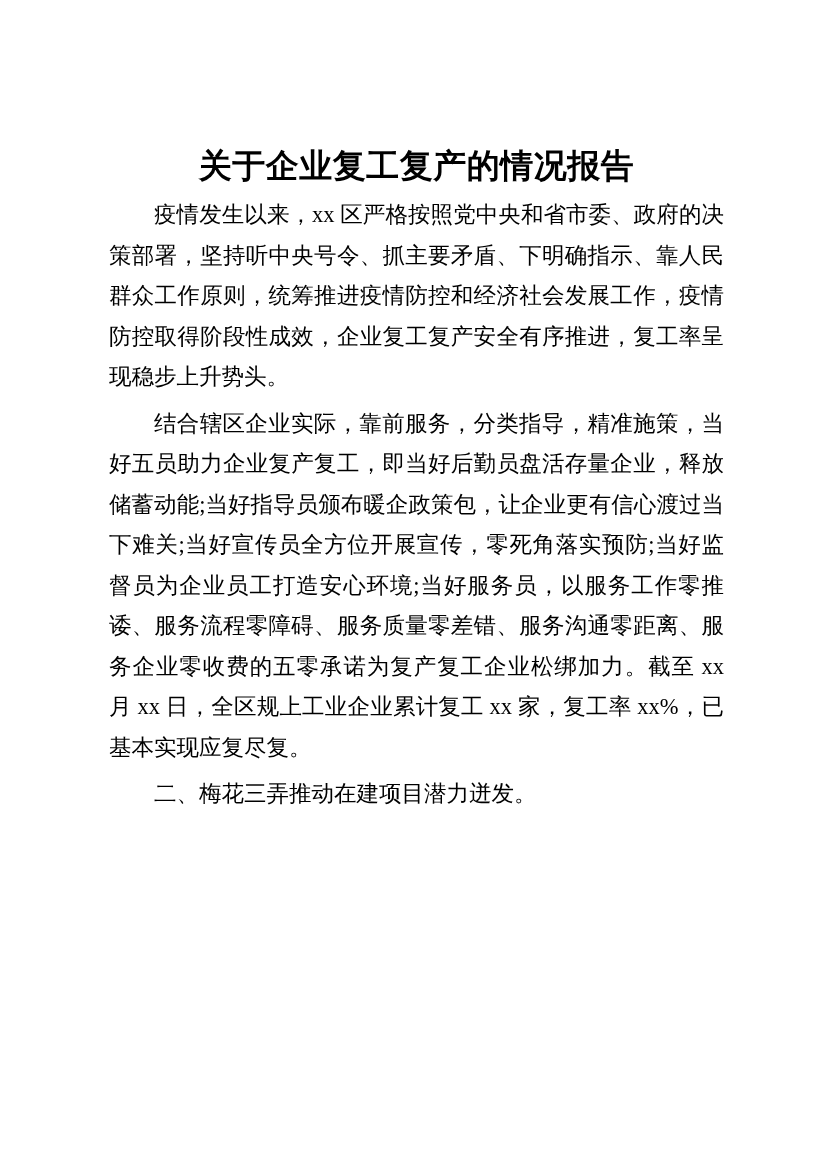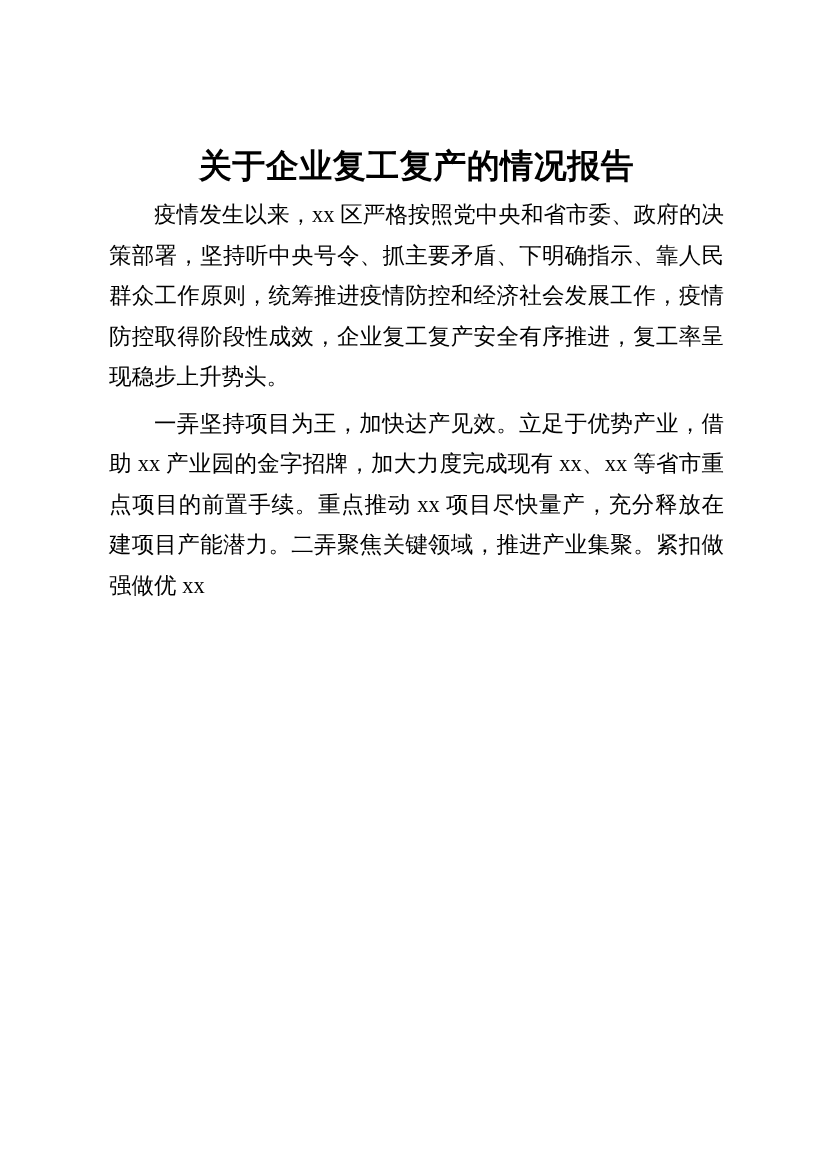--- a/index.html
+++ b/index.html
@@ -54,18 +54,19 @@
 </head>
 <body>
 
 <div class="page">
   <div class="content">
     <h1 class="doc-title">关于企业复工复产的情况报告</h1>
 
     <p class="body-para">疫情发生以来，xx 区严格按照党中央和省市委、政府的决策部署，坚持听中央号令、抓主要矛盾、下明确指示、靠人民群众工作原则，统筹推进疫情防控和经济社会发展工作，疫情防控取得阶段性成效，企业复工复产安全有序推进，复工率呈现稳步上升势头。</p>
 
 
+    <p class="body-para">结合辖区企业实际，靠前服务，分类指导，精准施策，当好五员助力企业复产复工，即当好后勤员盘活存量企业，释放储蓄动能;当好指导员颁布暖企政策包，让企业更有信心渡过当下难关;当好宣传员全方位开展宣传，零死角落实预防;当好监督员为企业员工打造安心环境;当好服务员，以服务工作零推诿、服务流程零障碍、服务质量零差错、服务沟通零距离、服务企业零收费的五零承诺为复产复工企业松绑加力。截至 xx 月 xx 日，全区规上工业企业累计复工 xx 家，复工率 xx%，已基本实现应复尽复。</p>
 
+    <p class="body-para">二、梅花三弄推动在建项目潜力迸发。</p>
 
-    <p class="body-para">一弄坚持项目为王，加快达产见效。立足于优势产业，借助 xx 产业园的金字招牌，加大力度完成现有 xx、xx 等省市重点项目的前置手续。重点推动 xx 项目尽快量产，充分释放在建项目产能潜力。二弄聚焦关键领域，推进产业集聚。紧扣做强做优 xx</p>
   </div>
 
 </div>
 
 </body></html>

